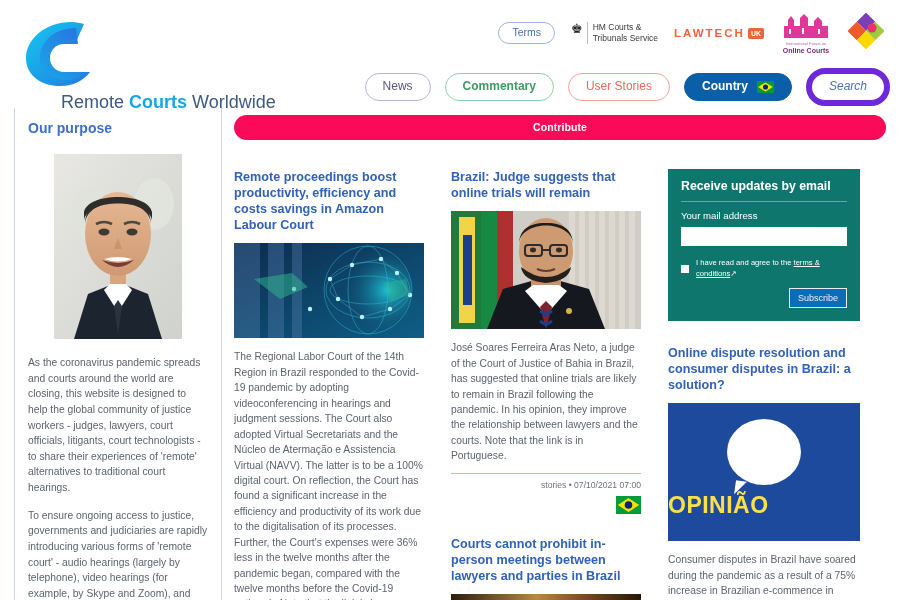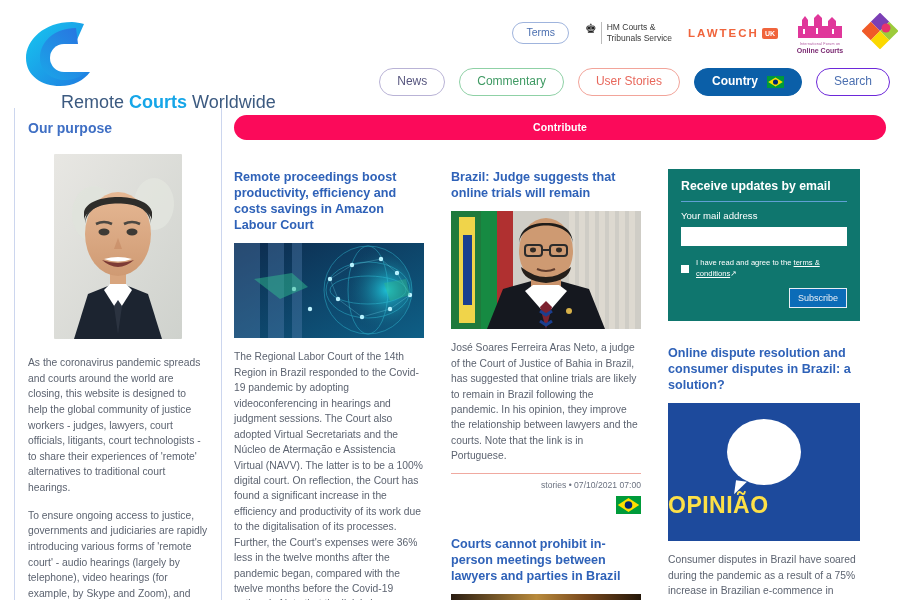--- a/index.html
+++ b/index.html
@@ -13,21 +13,21 @@
   .page { position: relative; width: 900px; height: 600px; overflow: hidden; }
 
   
   .header { position: relative; height: 108px; }
   .logo-wrap {
     position: absolute; left: 14px; top: 14px;
     width: 270px; height: 76px;
   }
   .logo-svg { display:block; }
 
-  .top-right { position: absolute; right: 2px; top: 12px; display: flex; align-items: center; gap: 16px; }
+  .top-right { position: absolute; right: 16px; top: 12px; display: flex; align-items: center; gap: 16px; }
   .terms-btn {
     border: 1px solid #9fb4dd; border-radius: 20px;
     color: #4b6fb0; background: #fff;
     font-size: 10.5px; padding: 4px 13px; line-height: 1.1;
     cursor: pointer;
   }
   .hmcts { display: flex; align-items: flex-start; gap: 5px; }
   .hmcts-bar { width: 1px; background: #bbb; align-self: stretch; }
   .hmcts-text { font-size: 8.5px; line-height: 1.35; color: #3a3a3a; font-family: "Liberation Sans", sans-serif; }
   .crown { font-size: 13px; line-height: 1; color: #222; letter-spacing: -1px; }
@@ -40,27 +40,27 @@
 
   .nav {
     position: absolute; right: 10px; top: 68px;
     display: flex; align-items: center; gap: 14px;
   }
   .nav-btn {
     border-radius: 20px; font-size: 12px; padding: 6px 17px;
     background: #fff; cursor: pointer; white-space: nowrap; line-height: 1.15;
   }
   .nav-news { border: 1px solid #b9b3d6; color: #57567f; }
-  .nav-commentary { border: 1px solid #8fd1a6; color: #3f9a63; }
+  .nav-commentary { border: 1px solid #8fd1a6; color: #3f9a63; font-weight: bold; }
   .nav-user { border: 1px solid #f2a49a; color: #e8685c; }
   .nav-country {
     border: 1px solid #0b5fa8; background: #0b5fa8; color: #fff;
     font-weight: 700; display: flex; align-items: center; gap: 9px;
   }
-  .nav-search { border: 1px solid #6d28d9; color: #4b6fb0; }
+  .nav-search { border: 6px solid #6d28d9; color: #4b6fb0; font-style: italic; }
   .flag-mini { width: 17px; height: 12px; display: block; }
 
   
   .content { position: relative; display: flex; gap: 0; padding: 0 14px; }
 
   
   .sidebar-left {
     width: 208px; flex: 0 0 208px;
     border-left: 1px solid #ccd6ee; border-right: 1px solid #ccd6ee;
     padding: 12px 13px 0 13px;

